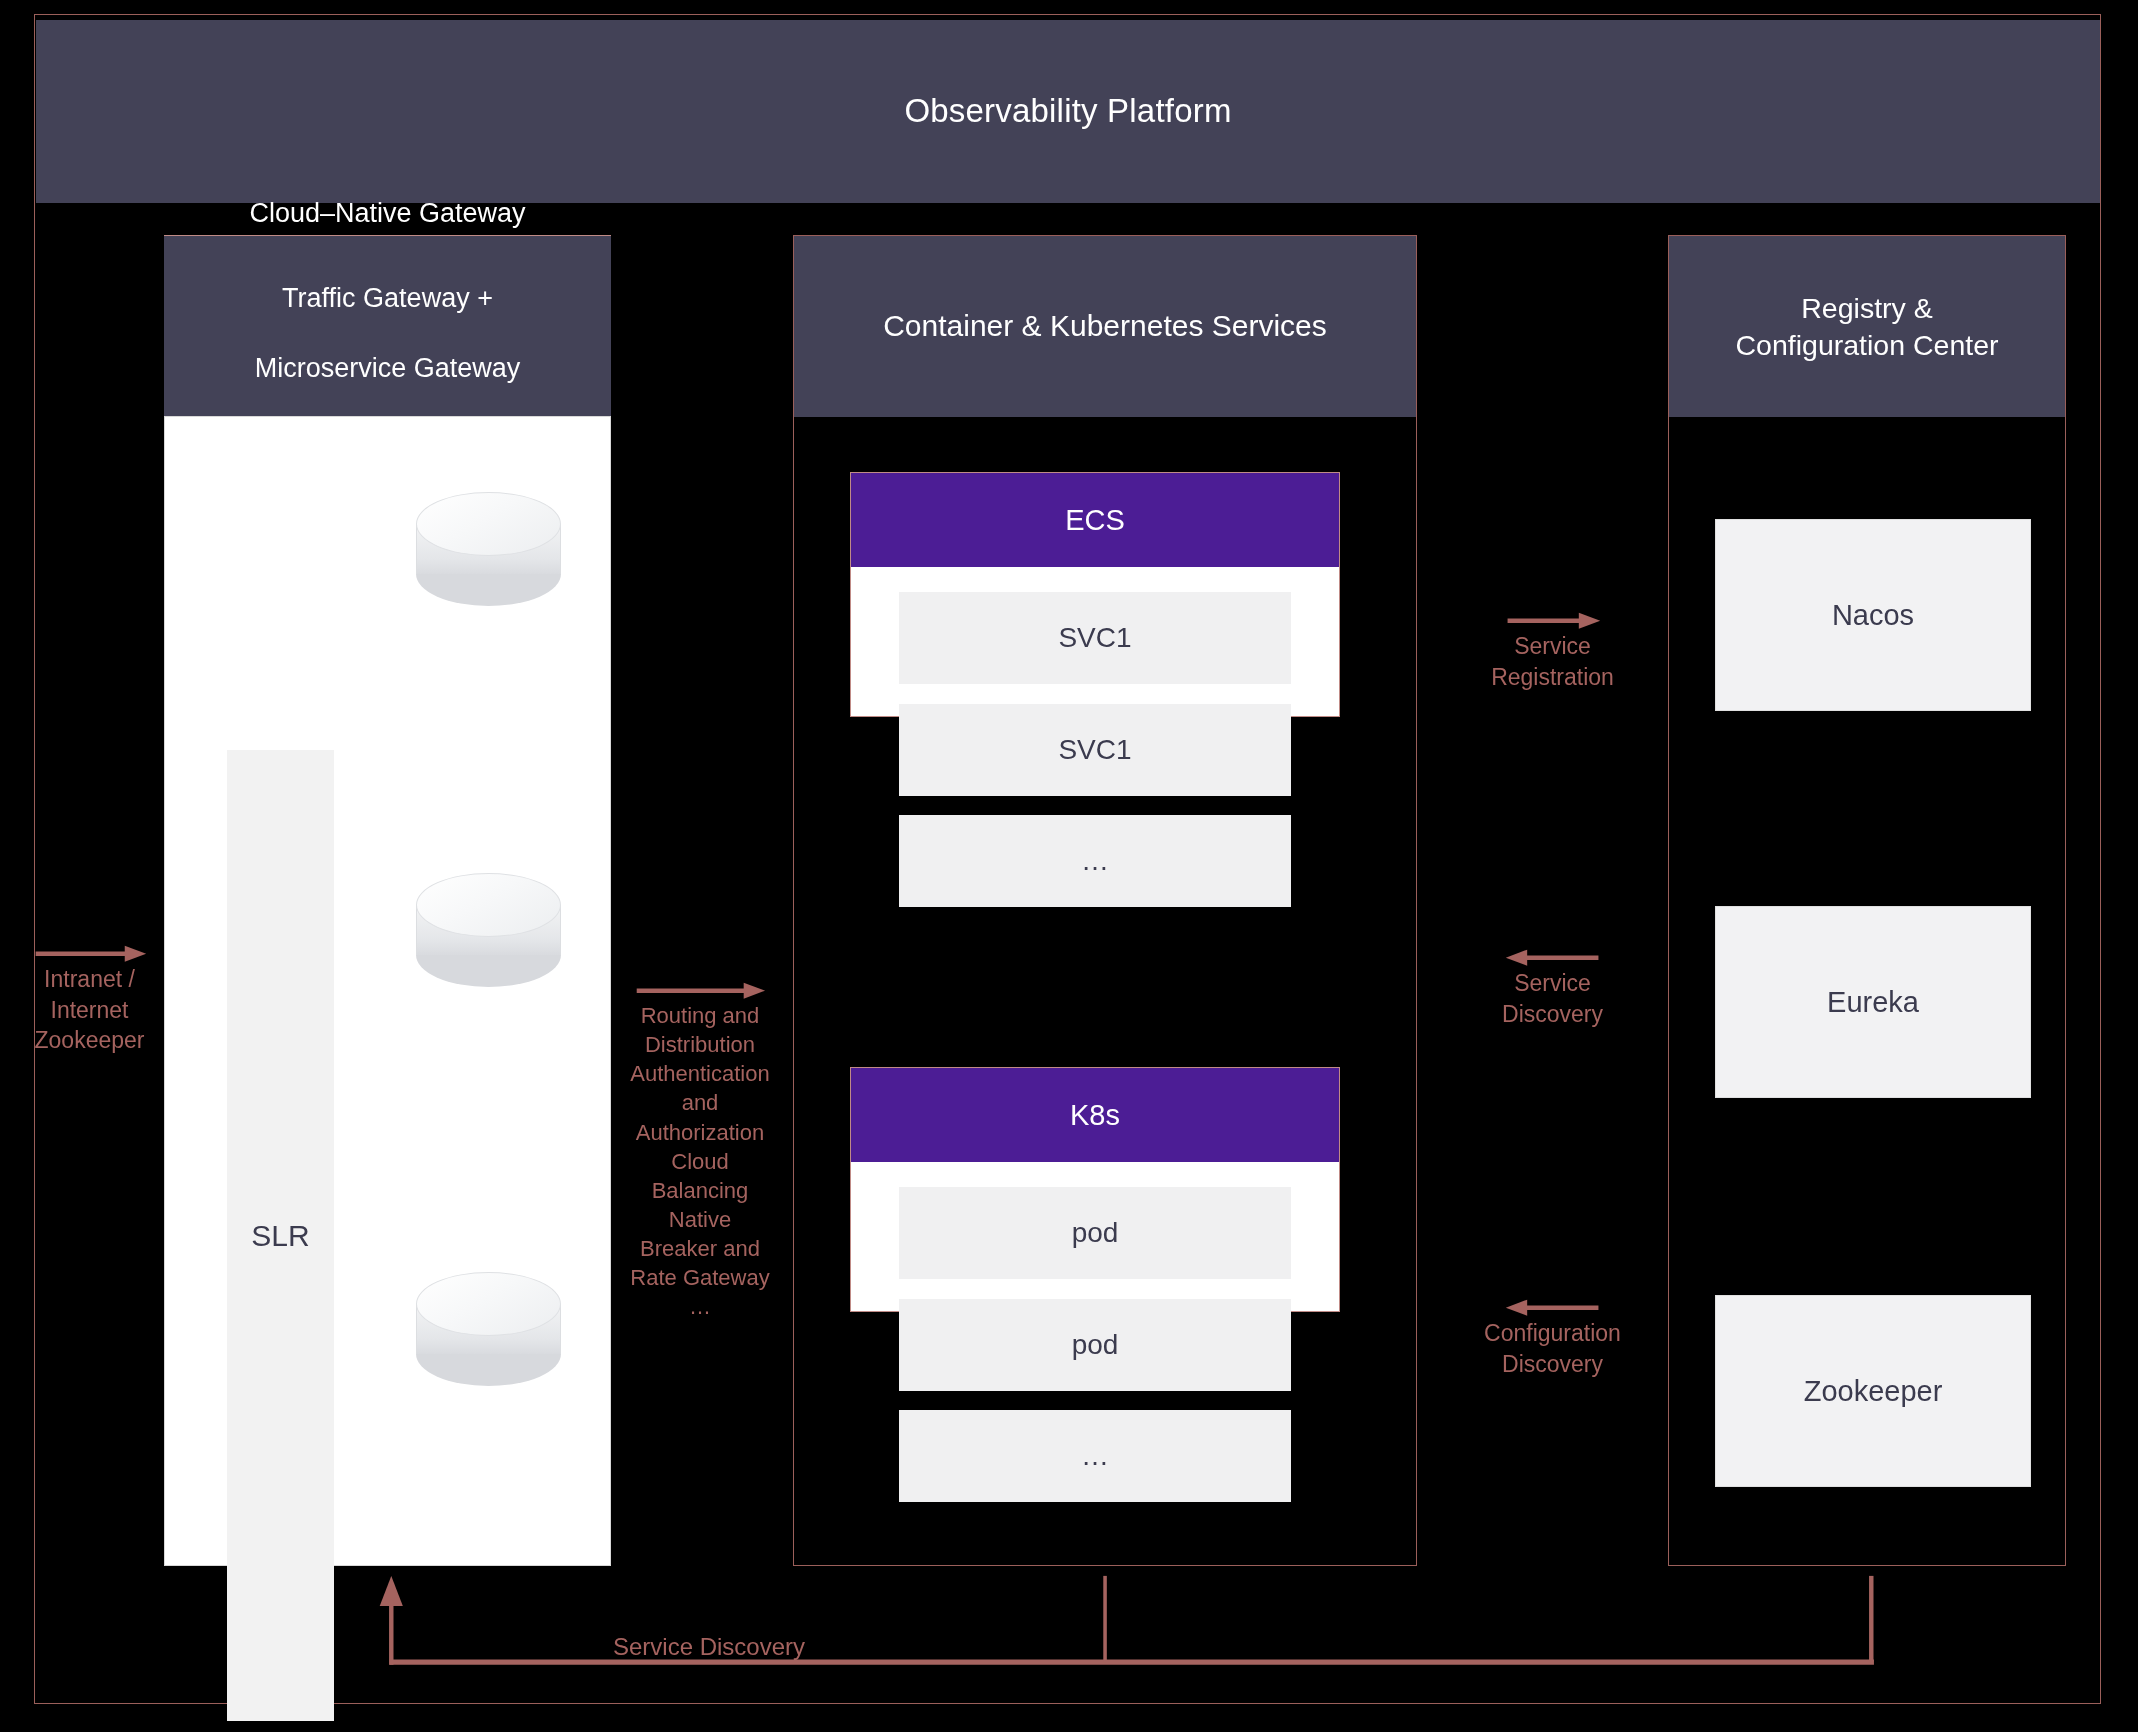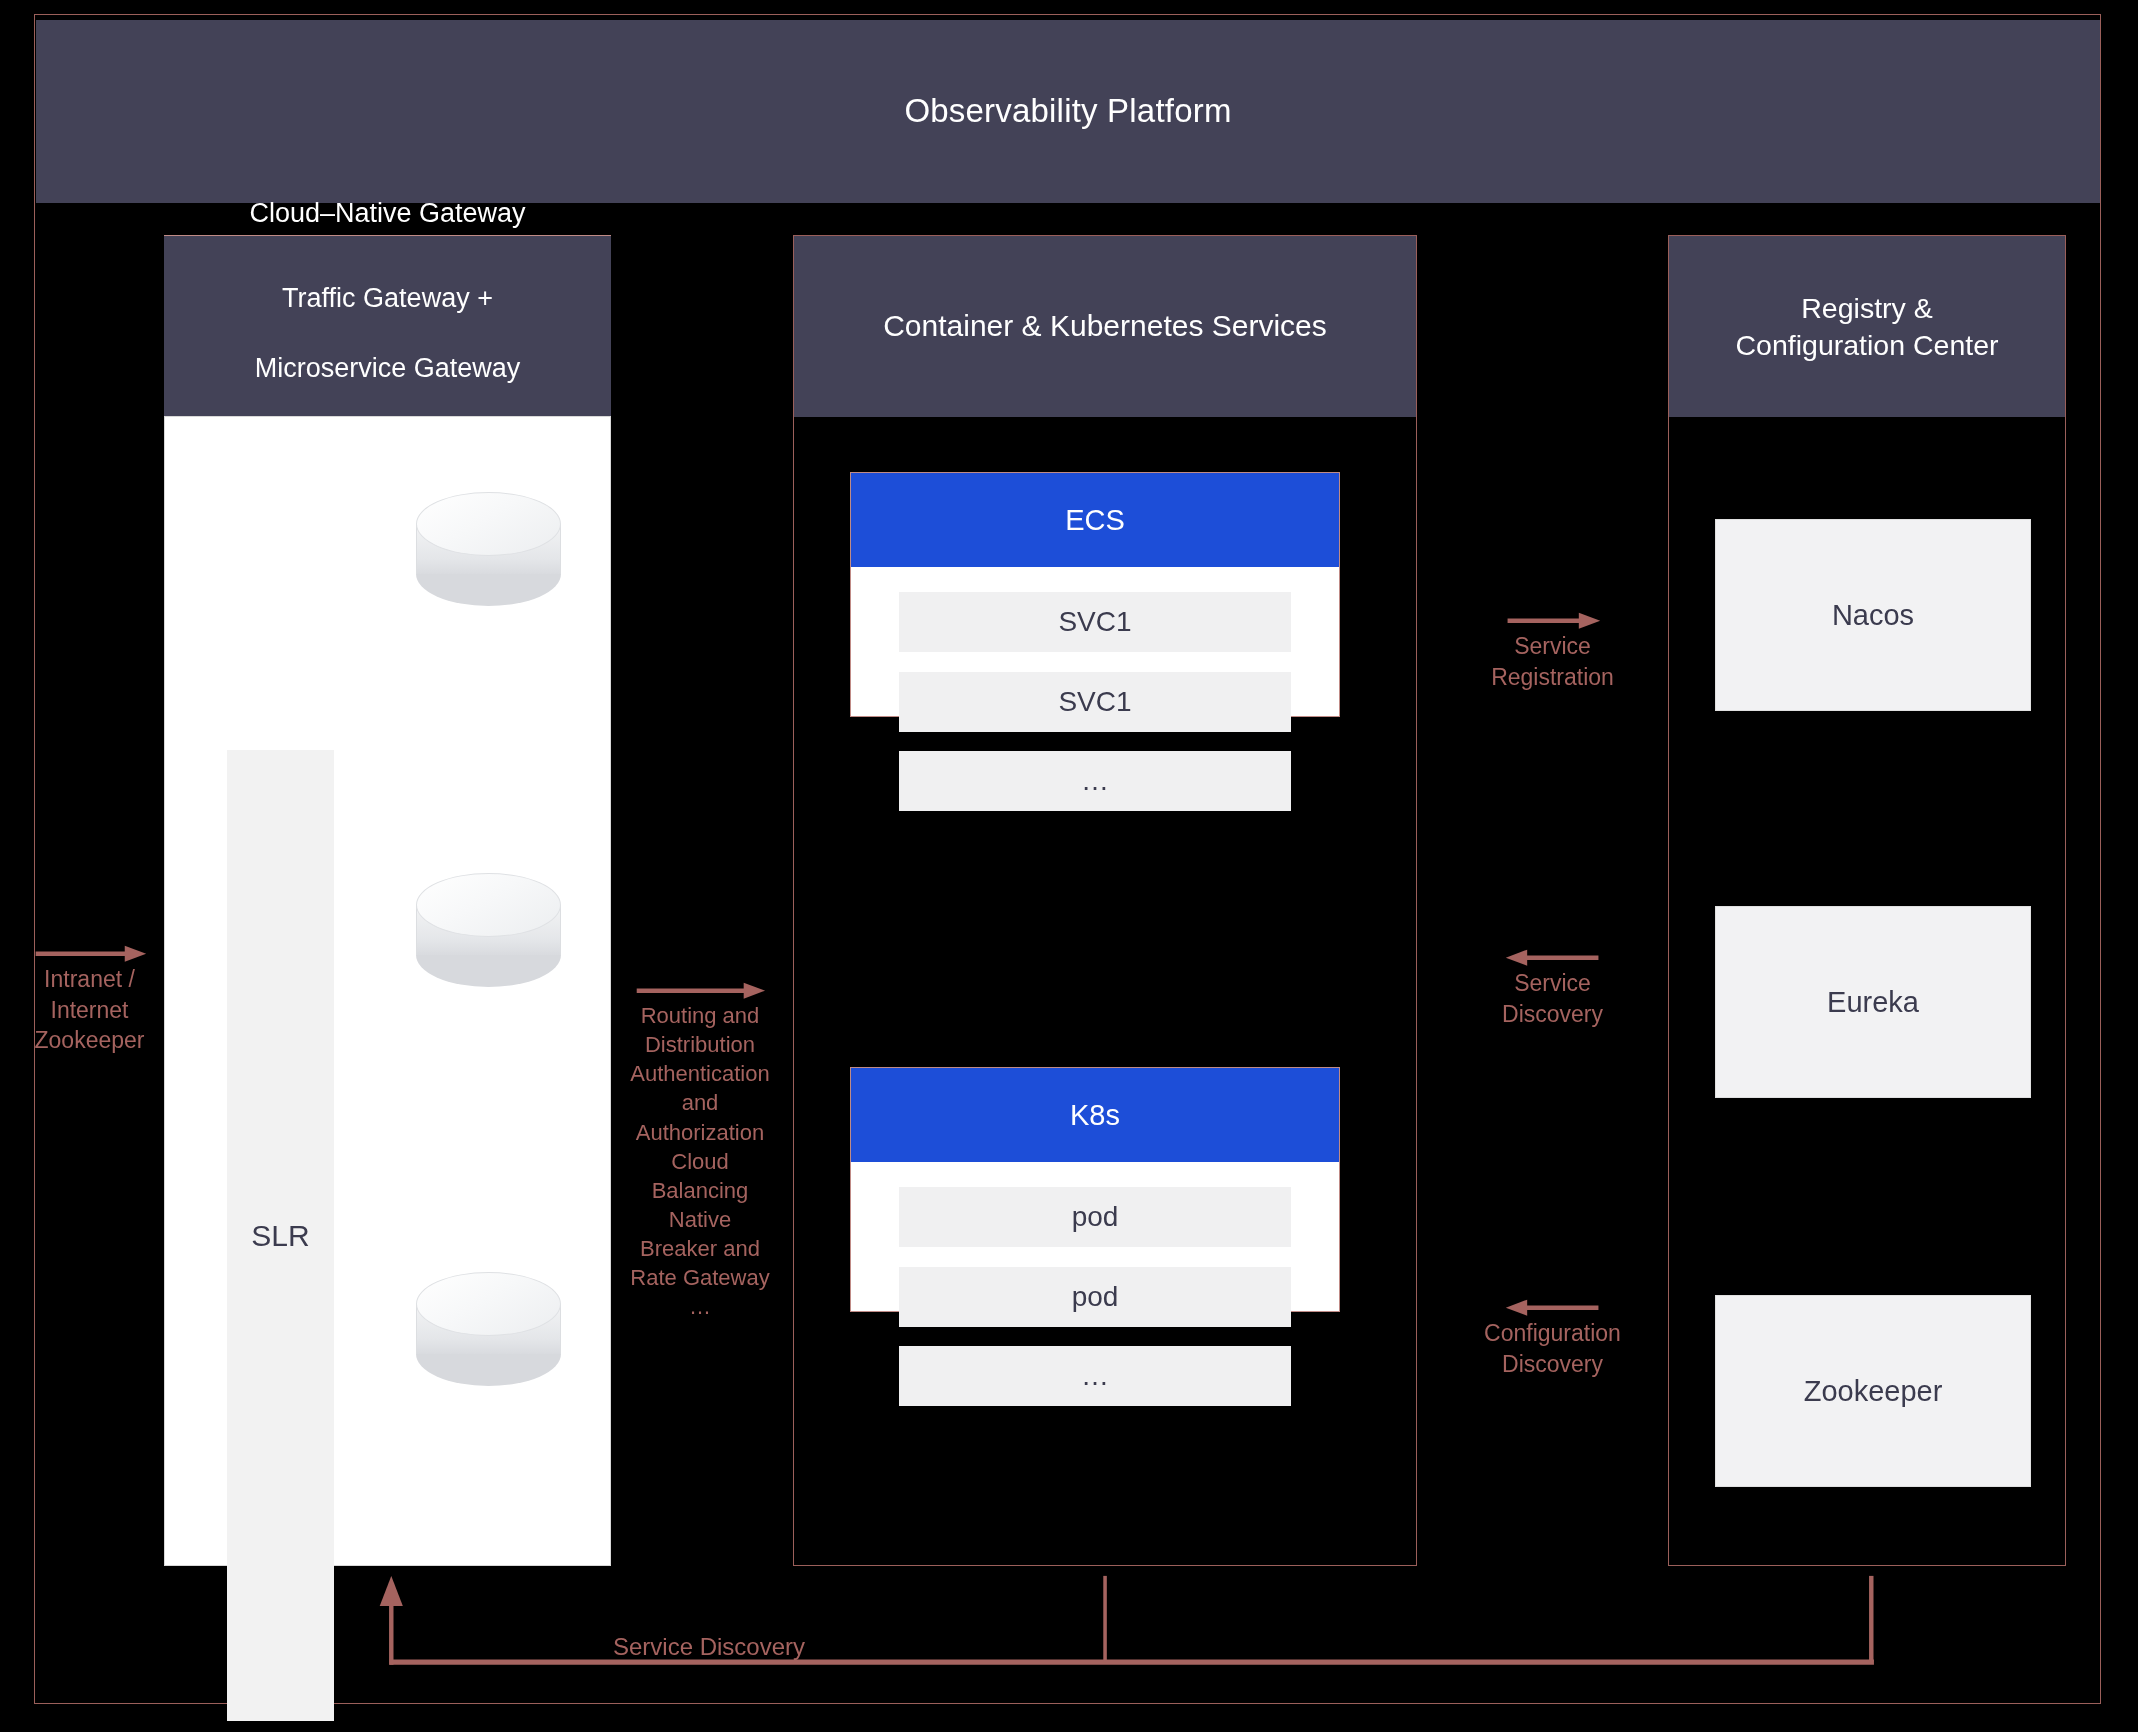--- a/index.html
+++ b/index.html
@@ -175,35 +175,35 @@
   }
 
   .sub-card {
     position: absolute;
     box-sizing: border-box;
     border: 0.9px solid #c08b86;
     background: #ffffff;
   }
   .sub-card .sc-head {
     height: 94px;
-    background: #1d4ed8;
+    background: #4c1d95;
     color: #ffffff;
     font-size: 29px;
     display: flex;
     align-items: center;
     justify-content: center;
   }
   .sub-card .sc-body {
     padding: 25px 48px 25px 48px;
     display: flex;
     flex-direction: column;
     gap: 19.6px;
   }
   .chip {
-    height: 60px;
+    height: 92px;
     background: #f0f0f1;
     color: #3b3b4e;
     font-size: 28px;
     display: flex;
     align-items: center;
     justify-content: center;
   }
   #ecs-card { left: 56px; top: 236px; width: 490px; height: 245px; }
   #k8s-card { left: 56px; top: 831px; width: 490px; height: 245px; }
 

